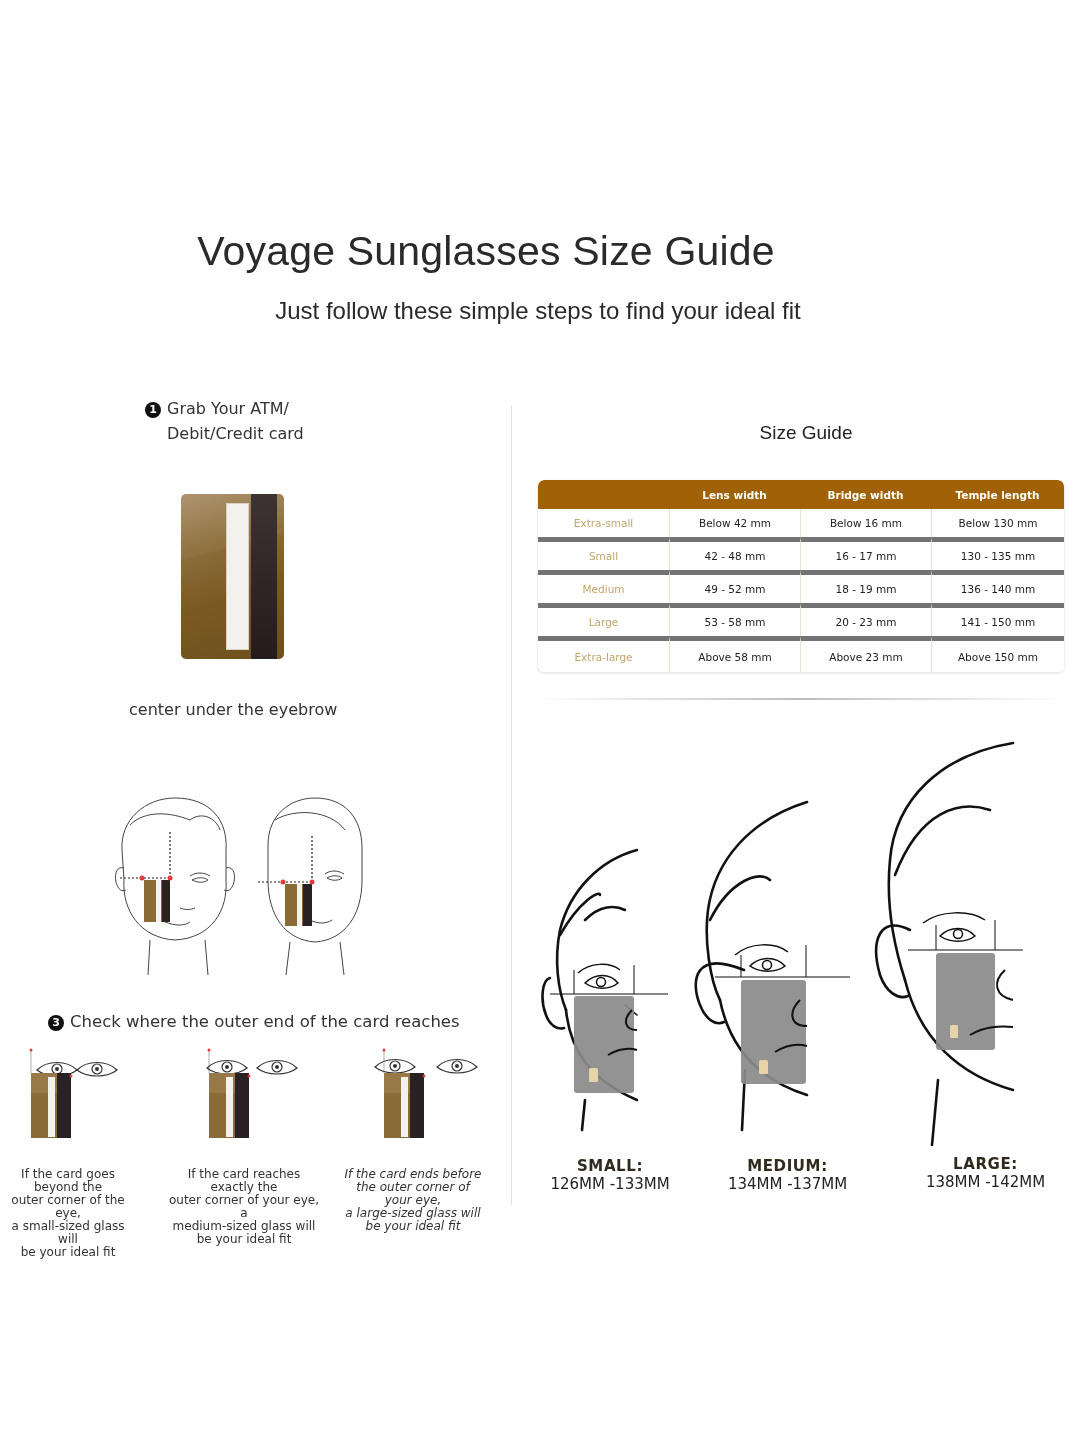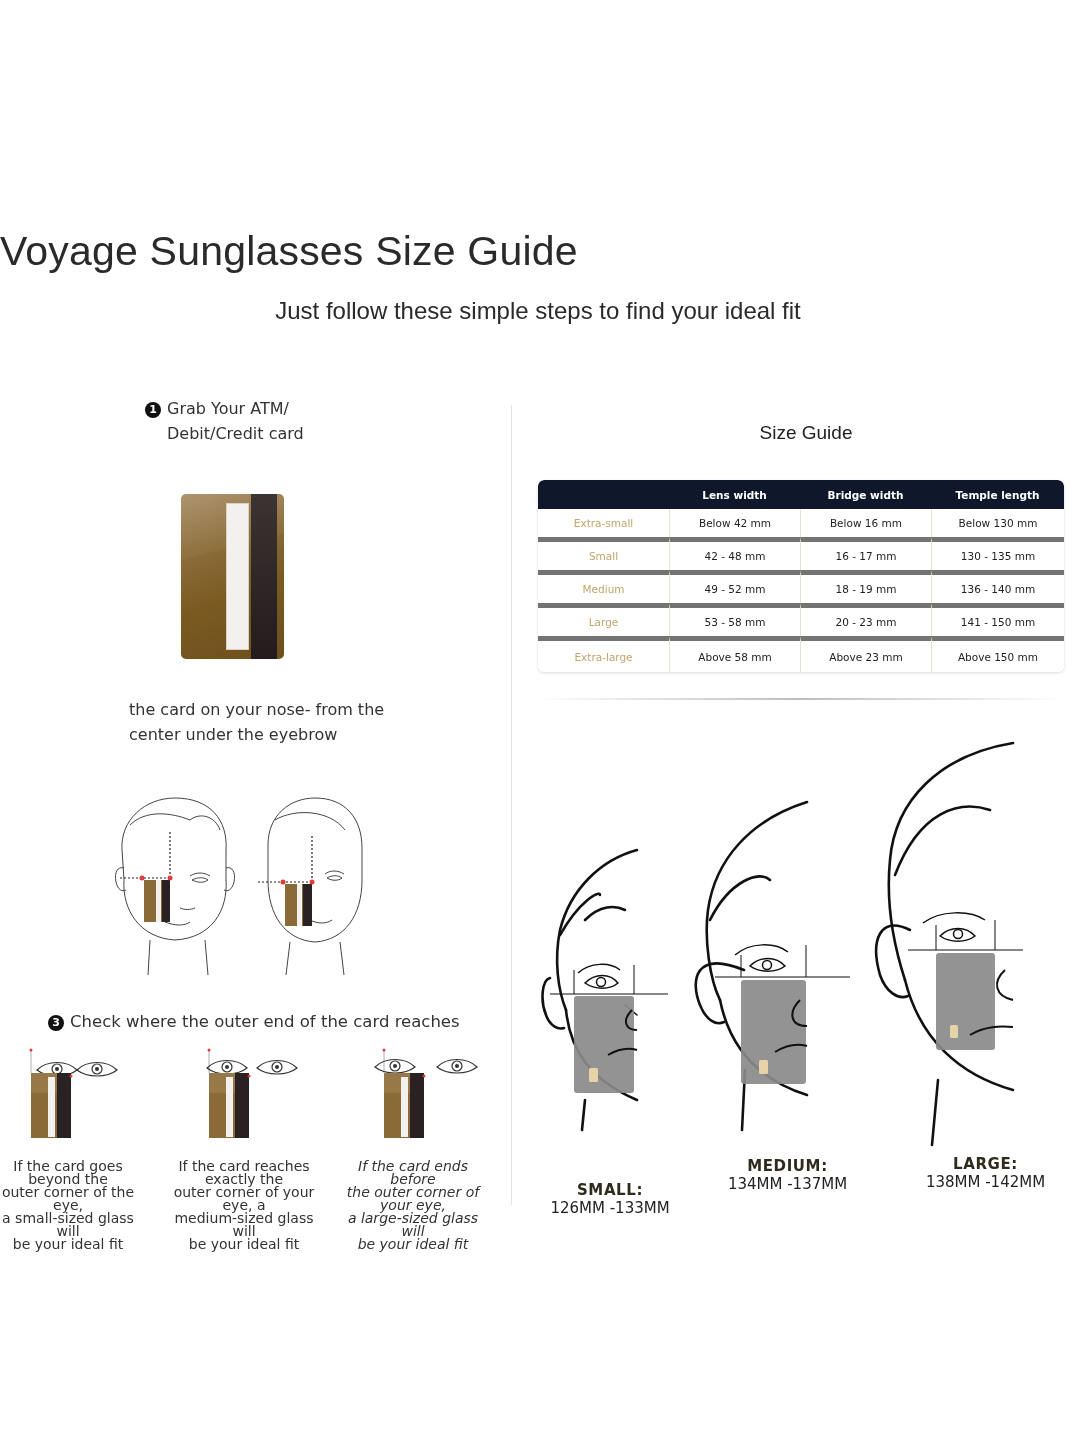--- a/index.html
+++ b/index.html
@@ -1,37 +1,37 @@
 <!DOCTYPE html>
 <html><head>
 <meta charset="utf-8">
 <style>
   html, body { margin: 0; padding: 0; background: #ffffff; }
   body { width: 1080px; height: 1440px; position: relative; overflow: hidden; font-family: "Liberation Sans", sans-serif; color: #222; }
   .abs { position: absolute; }
-  .title { top: 228px; left: 0; width: 972px; font-size: 41px; color: #2a2a2a; letter-spacing: 0.2px; }
+  .title { top: 228px; left: 0; width: 972px; text-align: center; font-size: 41px; color: #2a2a2a; letter-spacing: 0.2px; }
   .subtitle { top: 297px; left: 0; width: 1076px; text-align: center; font-size: 24px; color: #2a2a2a; }
   .vdivider { left: 511px; top: 405px; width: 1px; height: 800px; background: #e4e4e4; }
   .step { font-family: "DejaVu Sans", sans-serif; font-size: 16px; color: #333; line-height: 24.5px; }
   .step .num { display: inline-flex; width: 16px; height: 16px; border-radius: 50%; background: #111; color: #fff; font-size: 11px; font-weight: bold; align-items: center; justify-content: center; margin-right: 6px; vertical-align: 1px; }
   .step .indent { padding-left: 22px; }
   .card { border-radius: 5px; overflow: hidden; background: linear-gradient(160deg, #9b7d4f 0%, #8a6a36 35%, #7b5a22 60%, #6e4f1c 100%); position: absolute; }
   .card .shine { position: absolute; left: 0; top: 0; width: 100%; height: 40%; background: linear-gradient(165deg, rgba(255,255,255,0.18) 0%, rgba(255,255,255,0.05) 60%, rgba(255,255,255,0) 100%); clip-path: polygon(0 0, 100% 0, 100% 60%, 0 100%); }
   .card .strip { position: absolute; top: 0; bottom: 0; background: linear-gradient(180deg, #3b3433 0%, #241c1c 100%); }
   .card .sig { position: absolute; background: #f3f1ee; border: 1px solid #d9d1c4; }
   .size-heading { left: 512px; width: 588px; top: 422px; text-align: center; font-size: 19px; color: #222; }
   table.sizes { position: absolute; left: 538px; top: 480px; width: 526px; border-collapse: separate; border-spacing: 0; font-family: "DejaVu Sans", sans-serif; font-size: 10.5px; border-radius: 6px; box-shadow: 0 1px 3px rgba(0,0,0,0.15); overflow: hidden; }
-  table.sizes th { background: #0f172a; color: #fff; font-weight: bold; height: 27px; font-size: 10.5px; }
+  table.sizes th { background: #a16207; color: #fff; font-weight: bold; height: 27px; font-size: 10.5px; }
   table.sizes td { height: 26px; text-align: center; color: #222; border-top: 5px solid #737373; border-left: 1px solid #e9e2d3; background: #fff; }
   table.sizes td:first-child { border-left: none; color: #c1a66c; }
   table.sizes th:first-child { border-top-left-radius: 6px; }
   table.sizes th:last-child { border-top-right-radius: 6px; }
   table.sizes tr:first-child td { border-top: none; }
   .hrule { left: 538px; top: 698px; width: 526px; height: 2px; background: linear-gradient(90deg, rgba(200,200,200,0) 0%, #bdbdbd 50%, rgba(200,200,200,0) 100%); }
-  .caption { font-family: "DejaVu Sans", sans-serif; font-size: 14px; color: #333; text-align: center; line-height: 13px; }
+  .caption { font-family: "DejaVu Sans", sans-serif; font-size: 12px; color: #333; text-align: center; line-height: 13px; margin-top: 8px; }
   .face-label { font-family: "DejaVu Sans", sans-serif; text-align: center; color: #222; }
   .face-label .size { font-weight: bold; font-size: 15px; color: #2e2a1c; letter-spacing: 0.6px; }
   .face-label .range { font-size: 15px; color: #222; }
 </style>
 </head>
 <body>
 
 <div class="abs title">Voyage Sunglasses Size Guide</div>
 <div class="abs subtitle">Just follow these simple steps to find your ideal fit</div>
 
@@ -42,21 +42,20 @@
   <div class="indent">Debit/Credit card</div>
 </div>
 
 <div class="card" style="left:181px; top:494px; width:103px; height:165px;">
   <div class="shine"></div>
   <div class="sig" style="left:45px; top:9px; width:21px; height:145px;"></div>
   <div class="strip" style="left:70px; width:26px;"></div>
 </div>
 
 <div class="abs step" style="left:107px; top:698px;">
-  <div class="indent">the card on your nose- from the</div>
   <div class="indent">center under the eyebrow</div>
 </div>
 
 <svg class="abs" style="left:100px; top:790px;" width="280" height="190" viewBox="0 0 280 190">
   <g fill="none" stroke="#444" stroke-width="1">
 
     <path d="M22 60 C20 30 45 8 75 8 C110 8 128 30 126 60 L126 90 C128 120 112 148 75 150 C40 148 22 120 24 90 Z"></path>
     <path d="M24 78 C18 76 14 82 16 92 C18 100 22 102 26 100"></path>
     <path d="M126 78 C132 76 136 82 134 92 C132 100 128 102 124 100"></path>
     <path d="M30 35 C45 20 70 22 90 30 C100 22 115 26 120 40"></path>
@@ -265,21 +264,21 @@
 
     <path d="M102 280 C92 290 95 300 107 300"></path>
     <path d="M78 325 C90 318 100 318 107 320"></path>
     <path d="M270 270 C258 282 260 296 277 296"></path>
     <path d="M245 322 C258 314 270 314 277 316"></path>
     <path d="M475 240 C462 252 465 266 483 270"></path>
     <path d="M440 305 C455 296 470 296 483 297"></path>
   </g>
 </svg>
 
-<div class="abs face-label" style="left:540px; top:1157px; width:140px;margin-top:24px;">
+<div class="abs face-label" style="left:540px; top:1157px; width:140px;">
   <div class="size">SMALL:</div>
   <div class="range">126MM -133MM</div>
 </div>
 <div class="abs face-label" style="left:715px; top:1157px; width:145px;">
   <div class="size">MEDIUM:</div>
   <div class="range">134MM -137MM</div>
 </div>
 <div class="abs face-label" style="left:913px; top:1155px; width:145px;">
   <div class="size">LARGE:</div>
   <div class="range">138MM -142MM</div>

